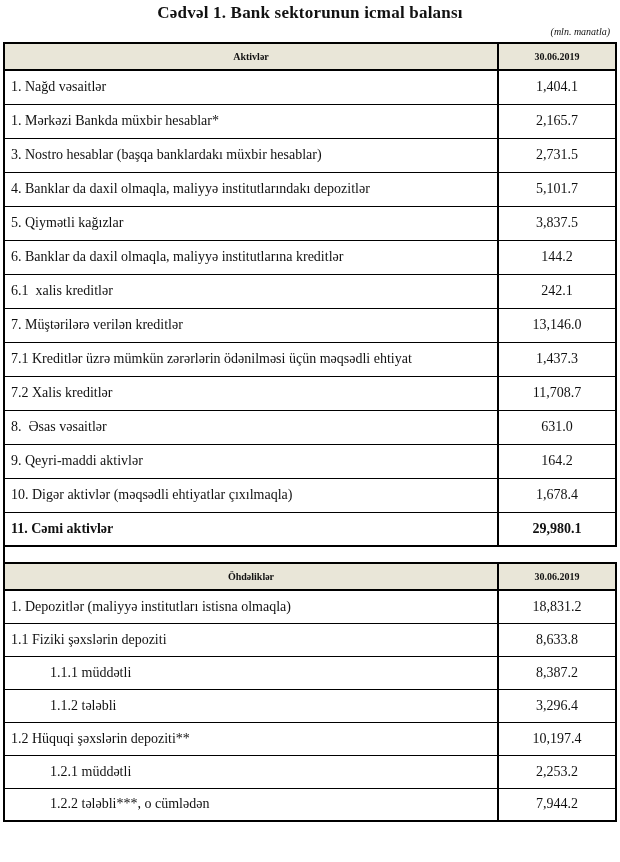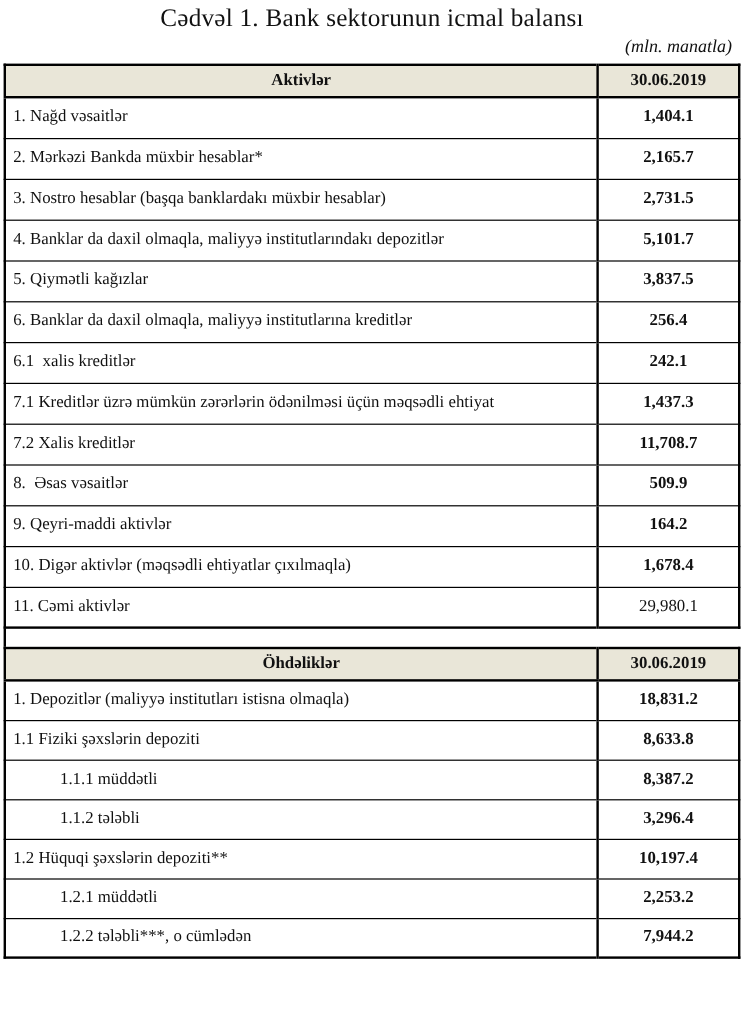--- a/index.html
+++ b/index.html
@@ -16,28 +16,28 @@
     width: 620px; height: 862px;
     background: var(--page-bg);
     overflow: hidden;
     font-family: "Liberation Serif", "DejaVu Serif", serif;
     color: var(--text-color);
   }
   .page-title {
     margin: 0;
     padding-top: 3px;
     text-align: center;
-    font-size: 21px;
-    font-weight: normal;
+    font-size: 17px;
+    font-weight: bold;
     letter-spacing: 0.2px;
   }
   .unit-note {
     text-align: right;
     font-style: italic;
-    font-size: 15px;
+    font-size: 10px;
     padding-right: 10px;
     margin-top: 3px;
     margin-bottom: 5px;
   }
   .data-table {
     border-collapse: collapse;
     table-layout: fixed;
     width: 612px;
     margin-left: 3px;
     border: 2px solid var(--border-color);
@@ -46,38 +46,38 @@
   .data-table th, .data-table td {
     border: 1px solid var(--border-color);
     vertical-align: middle;
   }
   .data-table thead th {
     background: var(--header-bg);
     font-weight: bold;
     text-align: center;
     height: 27px;
     border-bottom: 2px solid var(--border-color);
-    font-size: 14px;
+    font-size: 10px;
   }
   .col-label { width: 494px; }
   .col-value { width: 118px; }
   td.label-col {
     padding: 2px 4px 2px 6px;
     white-space: pre-wrap;
     text-align: left;
   }
   td.label-col.indent { padding-left: 45px; }
   td.value-col {
     text-align: center;
     padding: 2px 2px;
   }
-  th.value-col, td.value-col { border-left: 2px solid var(--border-color); font-weight: bold; }
+  th.value-col, td.value-col { border-left: 2px solid var(--border-color); }
   #assets-table tbody td { height: 34px; }
   #liabilities-table tbody td { height: 33px; }
-  tr.bold-row td { font-weight: normal; }
+  tr.bold-row td { font-weight: bold; }
   .table-gap {
     height: 15px;
     width: 612px;
     margin-left: 3px;
     border-left: 2px solid var(--border-color);
   }
 </style>
 </head>
 <body>
 
@@ -97,54 +97,58 @@
         <th class="label-col">Aktivlər</th>
         <th class="value-col">30.06.2019</th>
       </tr>
     </thead>
     <tbody id="assets-body">
         <tr class="data-row">
           <td class="label-col">1. Nağd vəsaitlər</td>
           <td class="value-col">1,404.1</td>
         </tr>
         <tr class="data-row">
-          <td class="label-col">2. Mərkəzi Bankda müxbir hesablar*</td>
+          <td class="label-col">1. Mərkəzi Bankda müxbir hesablar*</td>
           <td class="value-col">2,165.7</td>
         </tr>
         <tr class="data-row">
           <td class="label-col">3. Nostro hesablar (başqa banklardakı müxbir hesablar)</td>
           <td class="value-col">2,731.5</td>
         </tr>
         <tr class="data-row">
           <td class="label-col">4. Banklar da daxil olmaqla, maliyyə institutlarındakı depozitlər</td>
           <td class="value-col">5,101.7</td>
         </tr>
         <tr class="data-row">
           <td class="label-col">5. Qiymətli kağızlar</td>
           <td class="value-col">3,837.5</td>
         </tr>
         <tr class="data-row">
           <td class="label-col">6. Banklar da daxil olmaqla, maliyyə institutlarına kreditlər</td>
-          <td class="value-col">256.4</td>
+          <td class="value-col">144.2</td>
         </tr>
         <tr class="data-row">
           <td class="label-col">6.1  xalis kreditlər</td>
           <td class="value-col">242.1</td>
         </tr>
         <tr class="data-row">
+          <td class="label-col">7. Müştərilərə verilən kreditlər</td>
+          <td class="value-col">13,146.0</td>
+        </tr>
+        <tr class="data-row">
           <td class="label-col">7.1 Kreditlər üzrə mümkün zərərlərin ödənilməsi üçün məqsədli ehtiyat</td>
           <td class="value-col">1,437.3</td>
         </tr>
         <tr class="data-row">
           <td class="label-col">7.2 Xalis kreditlər</td>
           <td class="value-col">11,708.7</td>
         </tr>
         <tr class="data-row">
           <td class="label-col">8.  Əsas vəsaitlər</td>
-          <td class="value-col">509.9</td>
+          <td class="value-col">631.0</td>
         </tr>
         <tr class="data-row">
           <td class="label-col">9. Qeyri-maddi aktivlər</td>
           <td class="value-col">164.2</td>
         </tr>
         <tr class="data-row">
           <td class="label-col">10. Digər aktivlər (məqsədli ehtiyatlar çıxılmaqla)</td>
           <td class="value-col">1,678.4</td>
         </tr>
         <tr class="data-row bold-row">

